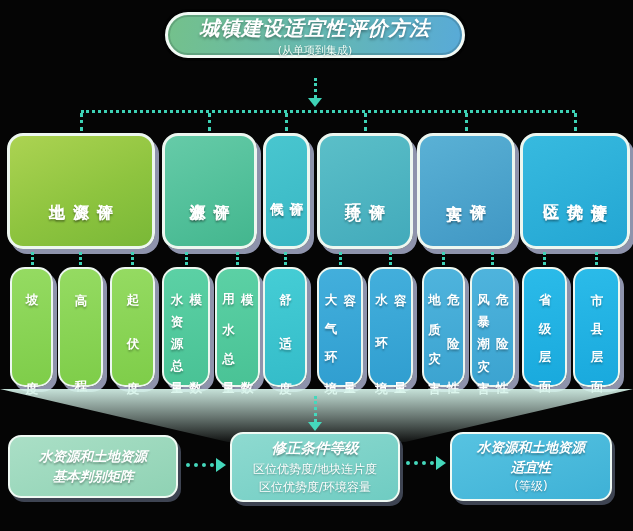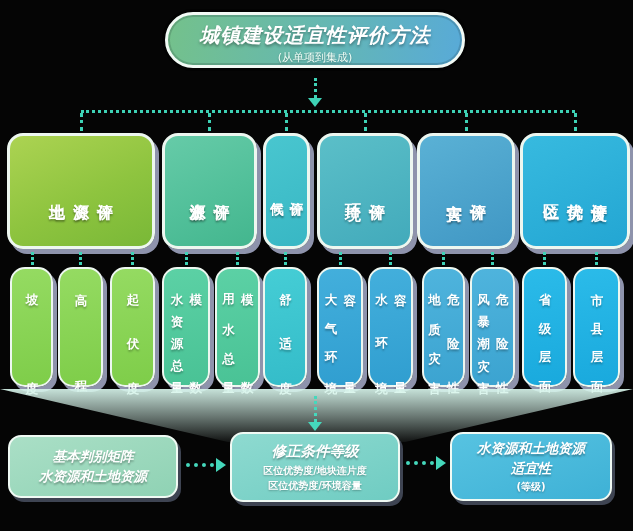--- a/index.html
+++ b/index.html
@@ -1,25 +1,25 @@
 <!DOCTYPE html>
 <html><head>
 <meta charset="utf-8">
 <style>
   html,body{margin:0;padding:0;background:#000;}
   .stage{position:relative;width:633px;height:531px;background:#050505;overflow:hidden;
          font-family:"DejaVu Sans","Liberation Sans",sans-serif;}
   .stage *{box-sizing:border-box;}
 
   
-  .title-pill{position:absolute;left:165px;top:12px;width:300px;height:56px;
+  .title-pill{position:absolute;left:165px;top:12px;width:300px;height:46px;
     border-radius:34px;border:3px solid #f2faf5;
     background:linear-gradient(100deg,#74c18b 0%,#64b7b4 55%,#58aad8 100%);
     box-shadow:0 0 0 3px rgba(0,0,0,.55), inset 0 0 0 2px rgba(20,40,40,.18);
-    display:flex;flex-direction:column;align-items:center;justify-content:flex-end;}
+    display:flex;flex-direction:column;align-items:center;justify-content:flex-start;}
   .title-main{font-size:20px;font-weight:800;font-style:italic;color:#fff;letter-spacing:1px;
     text-shadow:0 2px 3px rgba(0,0,0,.35);white-space:nowrap;}
   .title-sub{font-size:11px;font-weight:400;color:#f2fff8;margin-top:1px;
     text-shadow:0 1px 2px rgba(0,0,0,.3);}
 
   
   .vdot{position:absolute;width:0;border-left:3px dotted #3ed2b6;}
   .hdot{position:absolute;height:0;border-top:3px dotted #3ed2b6;}
   .tri-down{position:absolute;width:0;height:0;border-left:7px solid transparent;
     border-right:7px solid transparent;border-top:9px solid #3ed2b6;}
@@ -71,21 +71,21 @@
     display:flex;flex-direction:column;align-items:center;justify-content:center;
     text-align:center;color:#fff;}
   .b1{left:8px;top:435px;width:170px;height:63px;
     background:linear-gradient(160deg,#aadfc6 0%,#8fd2b4 100%);}
   .b2{left:230px;top:432px;width:170px;height:70px;
     background:linear-gradient(160deg,#8edad0 0%,#6fccc2 100%);}
   .b3{left:450px;top:432px;width:162px;height:69px;
     background:linear-gradient(160deg,#57c3e1 0%,#3eb1d6 100%);}
   .bline-lg{font-size:13.5px;font-weight:800;font-style:italic;line-height:1.45;
     text-shadow:0 2px 2px rgba(0,0,0,.3);white-space:nowrap;}
-  .bline-sm{font-size:10px;font-weight:700;line-height:1.5;
+  .bline-sm{font-size:12px;font-weight:400;line-height:1.5;
     text-shadow:0 1px 2px rgba(0,0,0,.3);white-space:nowrap;}
 
   .dotarrow{position:absolute;display:flex;align-items:center;}
   .dotarrow .dots{width:28px;border-top:4px dotted #45d8bc;margin-right:2px;}
 </style>
 </head>
 <body>
 
 <div class="stage">
 
@@ -186,22 +186,22 @@
     </div>
   <div class="scard s12 p6">
     <span class="vtext">市县层面</span>
     </div>
 
   <div class="funnel"></div>
   <div class="vdot" style="left:314px;top:396px;height:26px;border-left-color:#45d8bc;"></div>
   <div class="tri-down" style="left:308px;top:422px;border-top-color:#45d8bc;"></div>
 
   <div class="bbox b1">
+    <div class="bline-lg">水资源和土地资源</div>
     <div class="bline-lg">基本判别矩阵</div>
-    <div class="bline-lg">水资源和土地资源</div>
   </div>
 
   <div class="dotarrow" style="left:186px;top:458px;">
     <span class="dots"></span>
     <span class="tri-right"></span>
   </div>
 
   <div class="bbox b2">
     <div class="bline-lg" style="font-size:14.5px;">修正条件等级</div>
     <div class="bline-sm">区位优势度/地块连片度</div>

